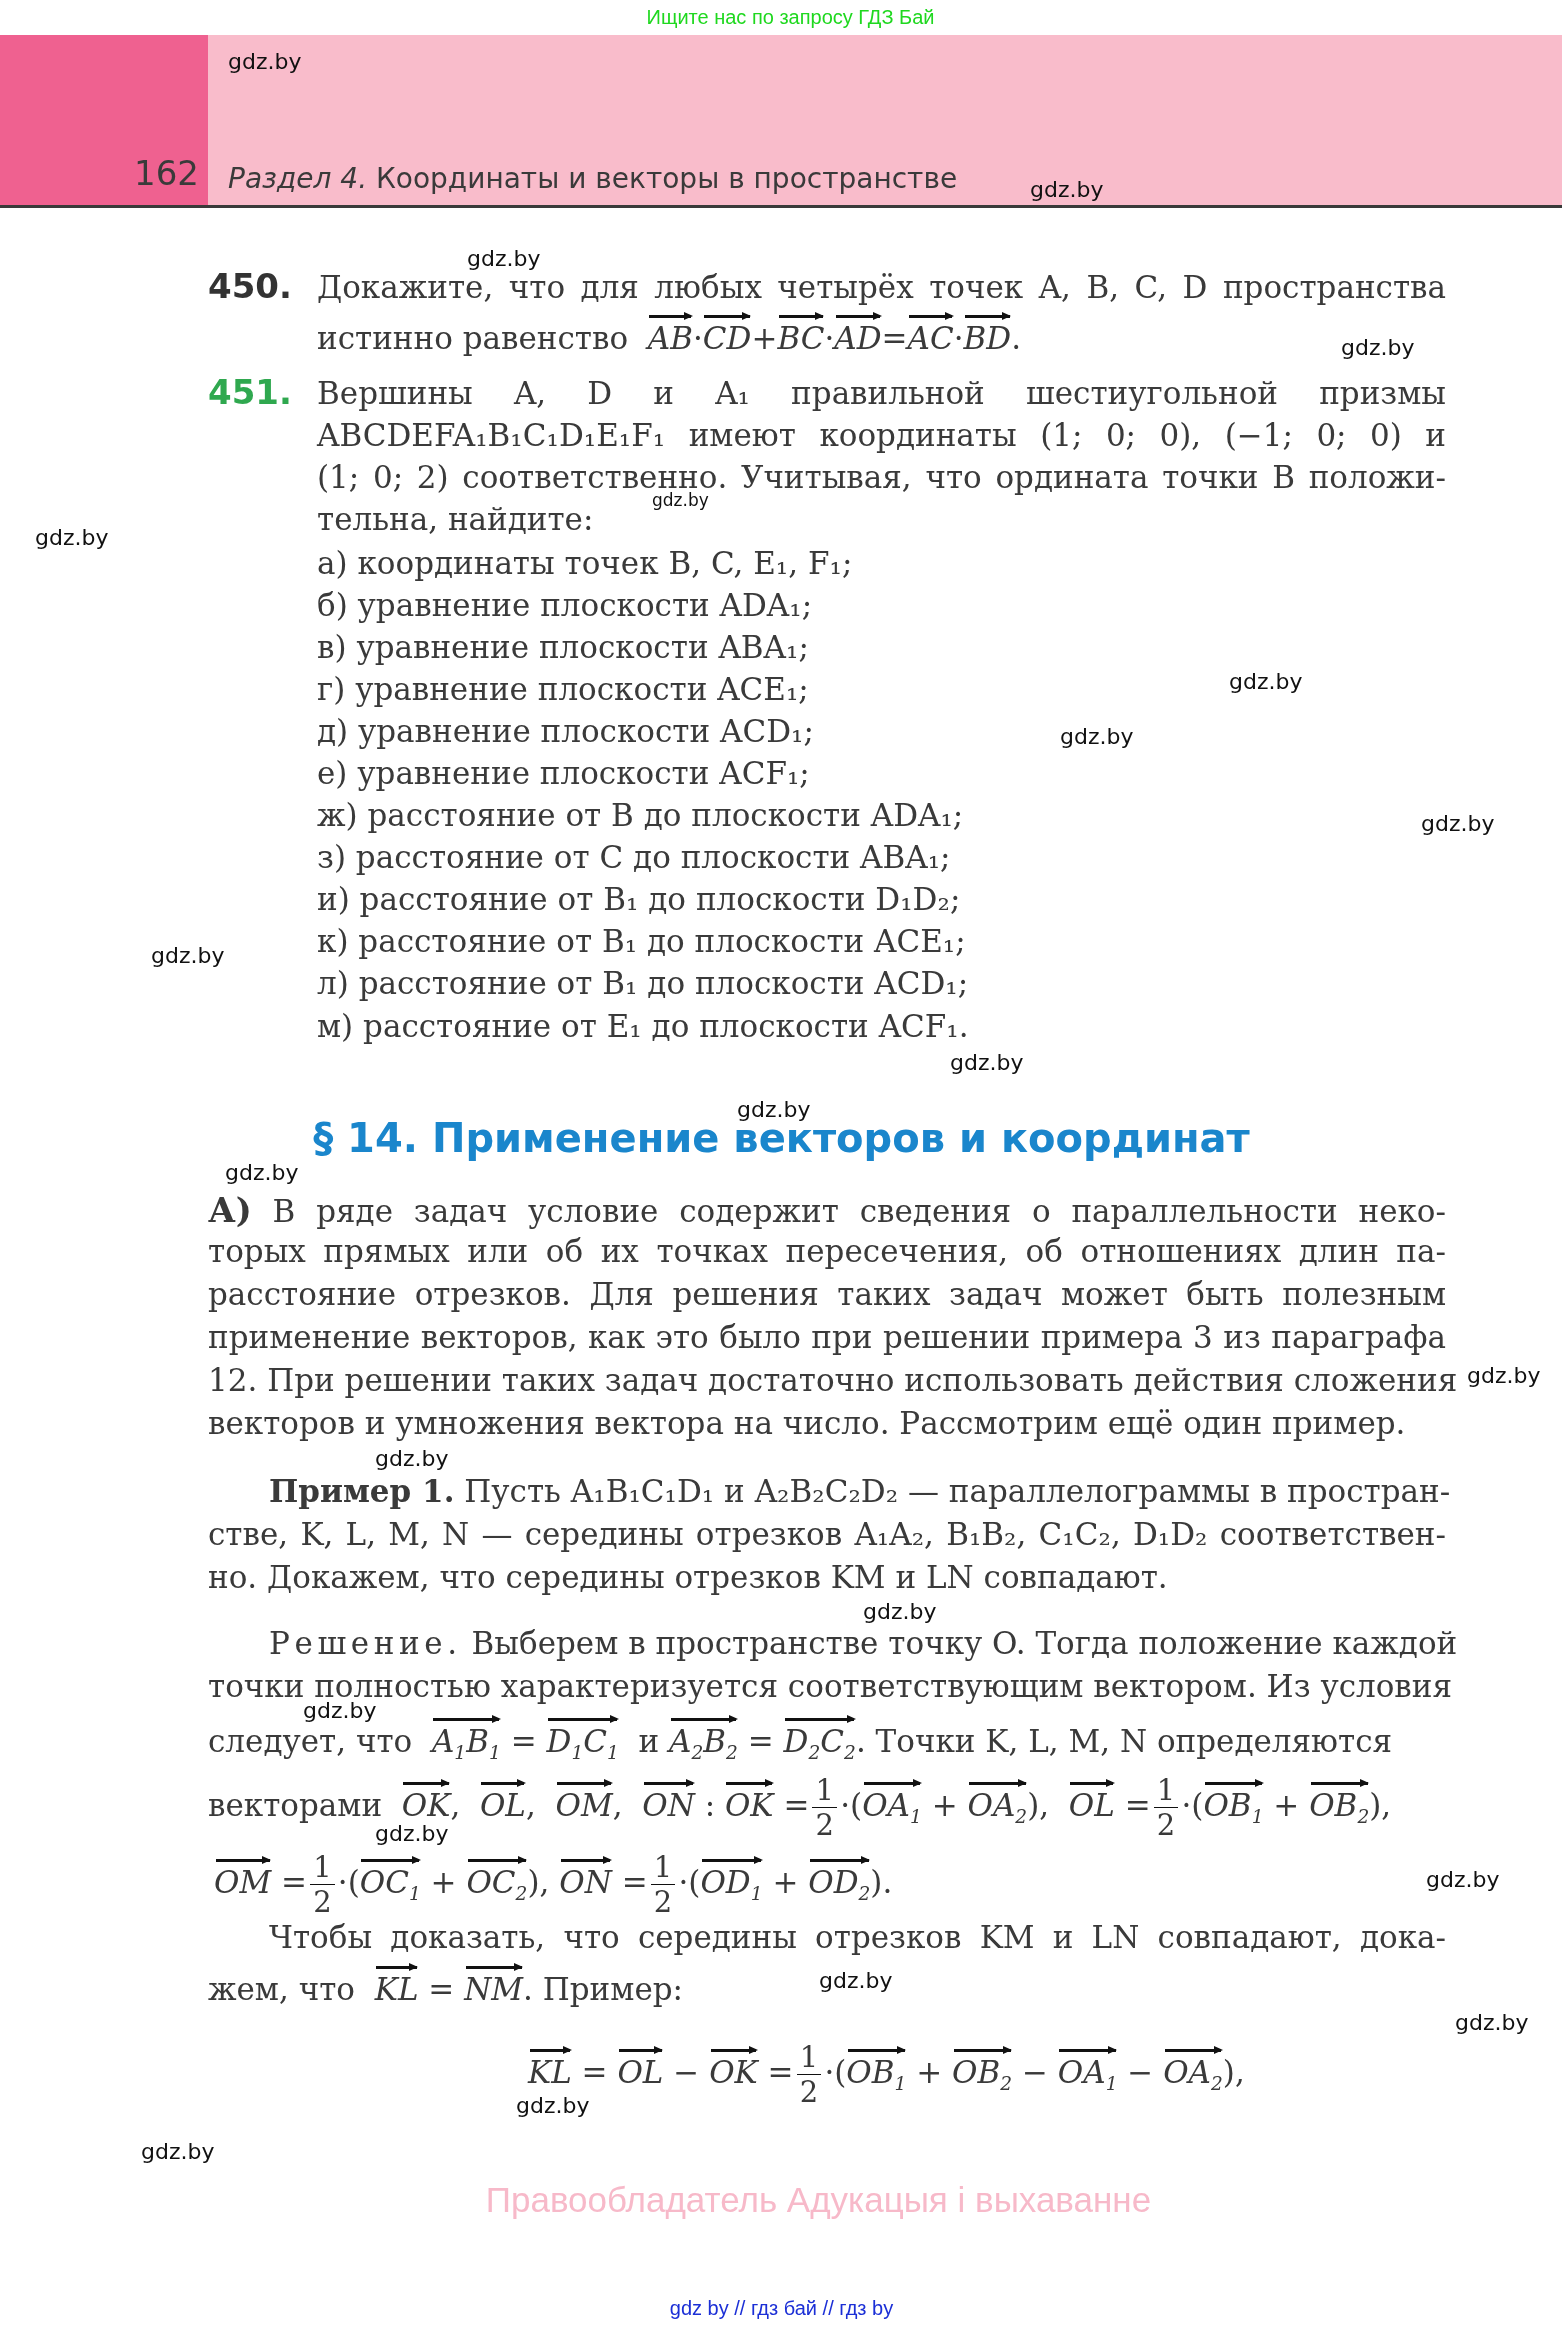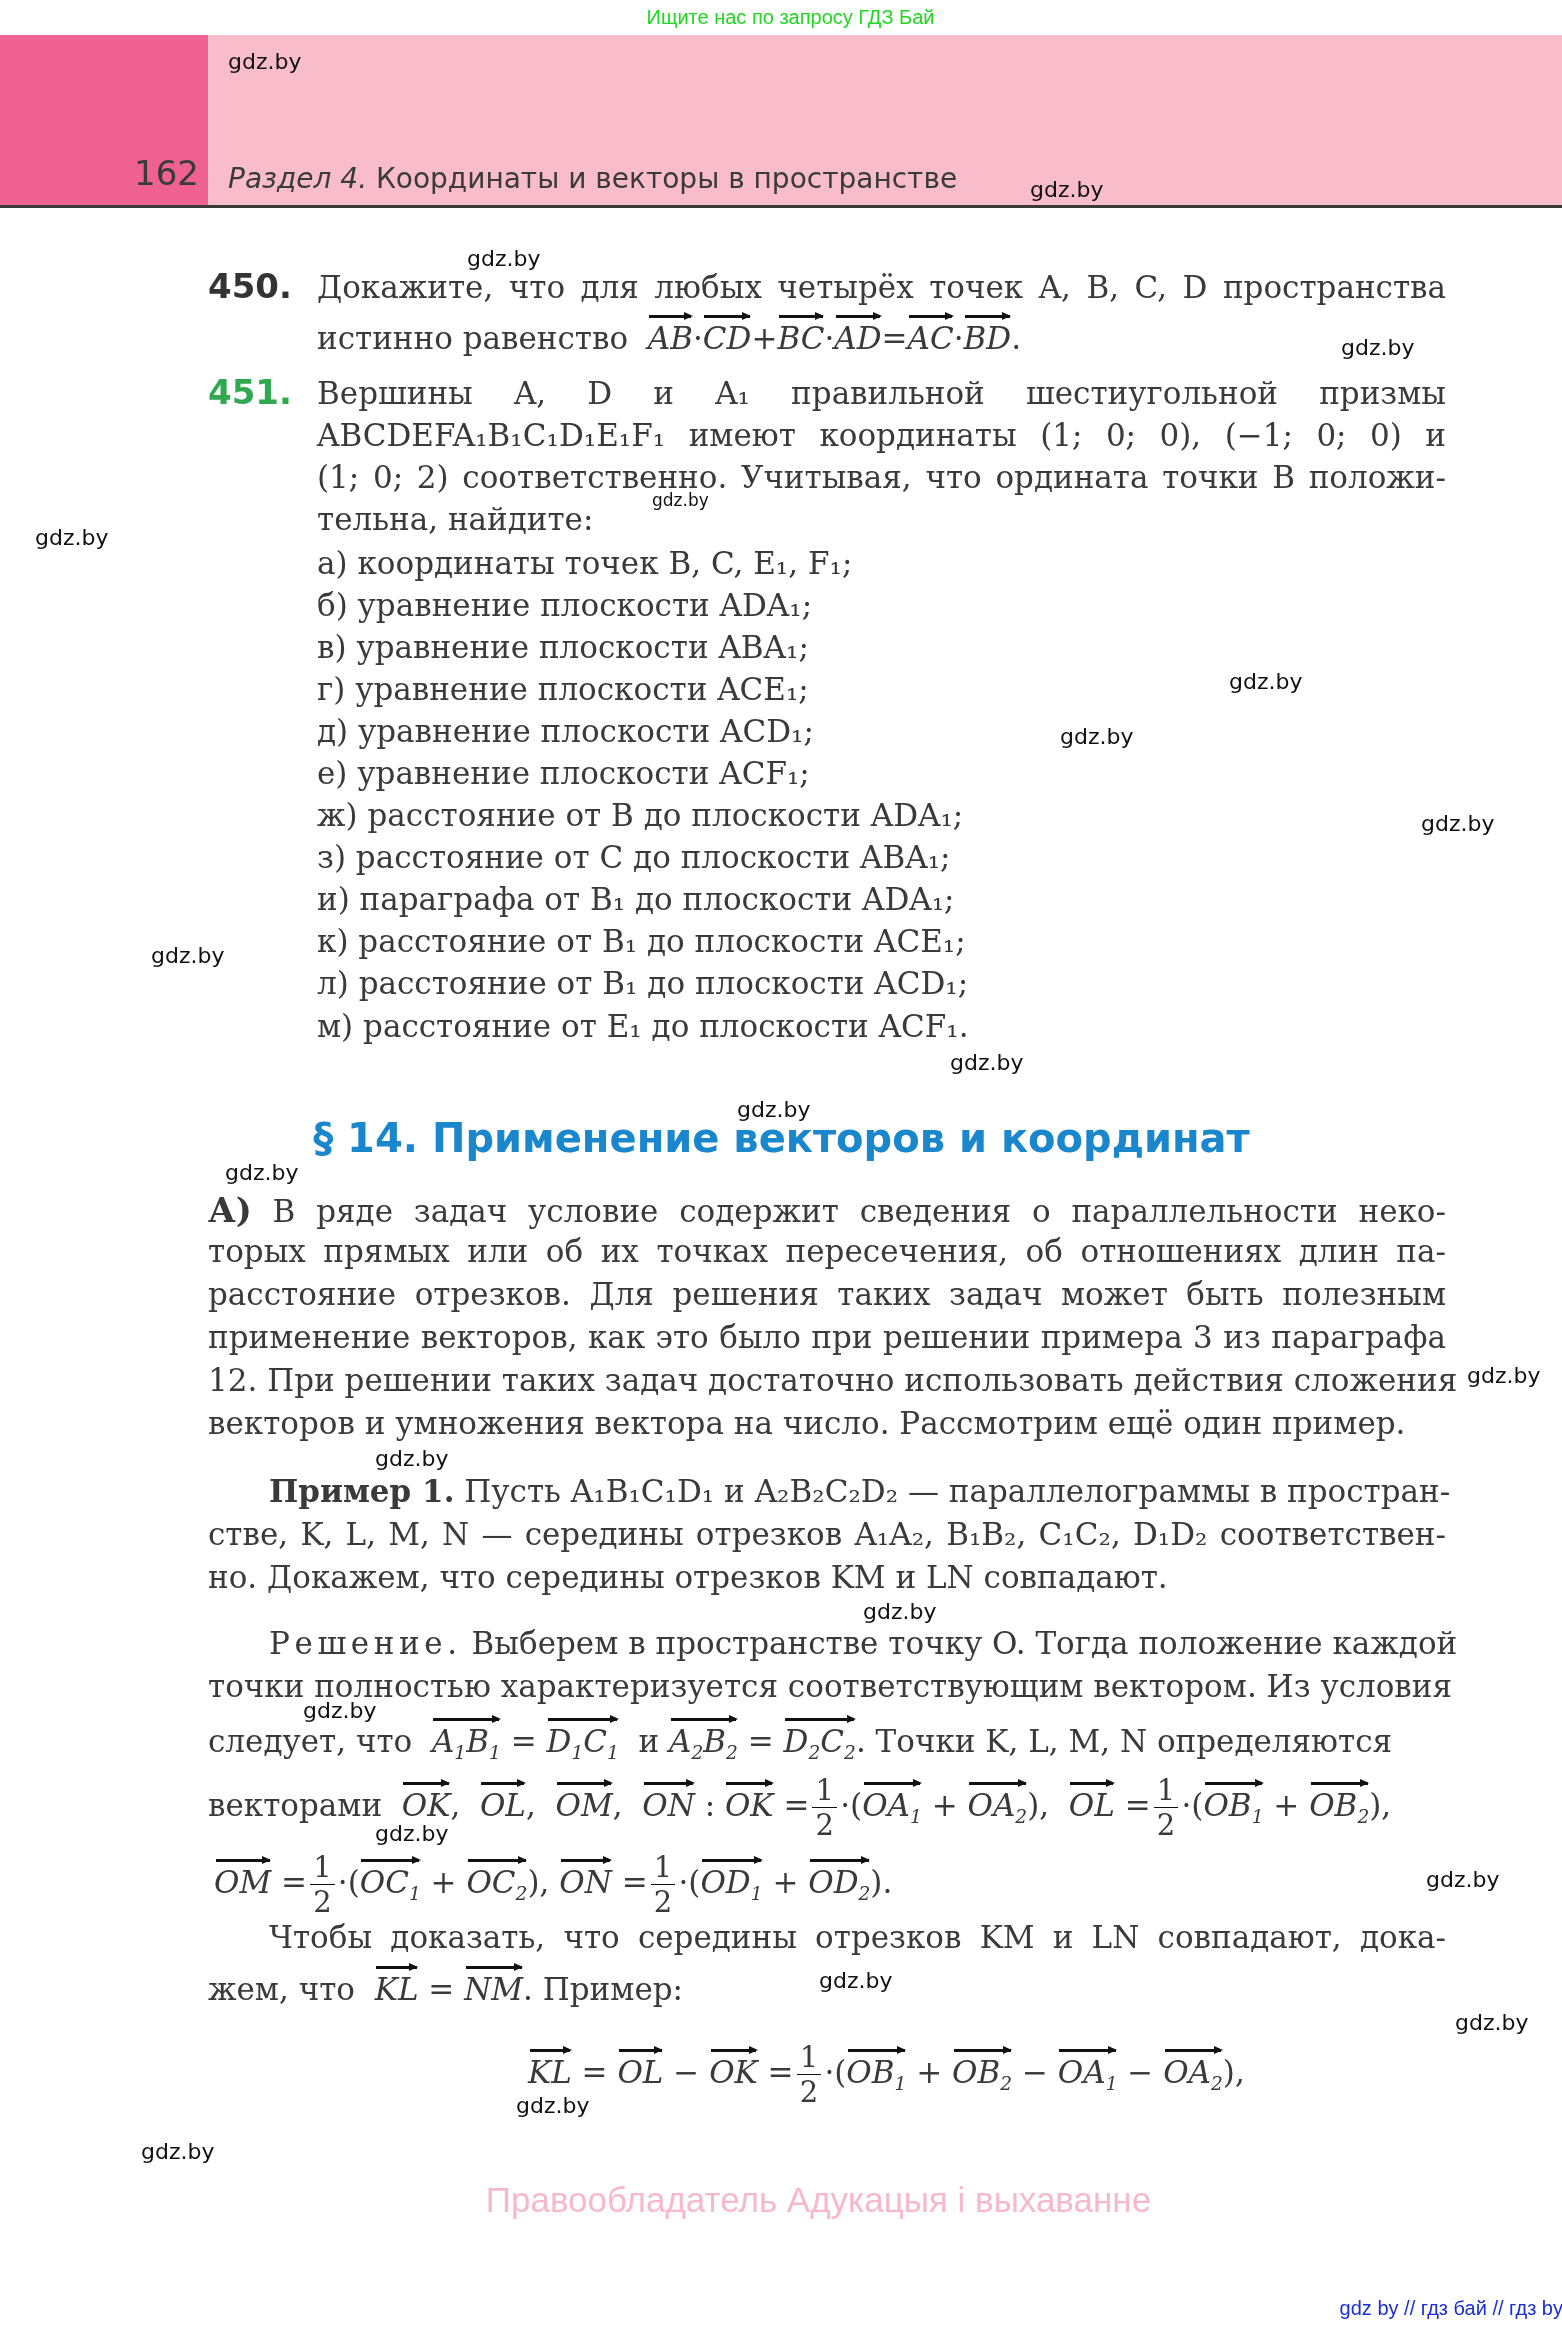--- a/index.html
+++ b/index.html
@@ -26,21 +26,21 @@
   .vec::before { content: ""; position: absolute; left: 1.5px; right: 1.5px; top: -4.6px; height: 2.3px; background: #111; }
   .vec::after { content: ""; position: absolute; right: 0px; top: -8.4px; border-left: 9.2px solid #111;
                 border-top: 4.6px solid transparent; border-bottom: 4.6px solid transparent; }
   .frac { display: inline-block; vertical-align: middle; text-align: center; font-size: 29px; line-height: 34px; margin: 0 3.1px; }
   .frac span { display: block; }
   .frac .top { border-bottom: 1.5px solid #111; padding: 0 3.1px; }
   .section-title { left: 0; width: 1563px; top: 1115px; text-align: center;
                    font-family: "DejaVu Sans", sans-serif; font-weight: bold; font-size: 40px; color: #1a86cc; }
   .footer-owner { left: 0; top: 2180px; width: 1563px; text-align: center; font-family: "Liberation Sans", sans-serif;
                   font-size: 35px; color: #f7b9c9; padding-left: 37px; }
-  .footer-links { left: 0; top: 2297px; width: 1563px; text-align: right; font-family: "Liberation Sans", sans-serif;
+  .footer-links { left: 0; top: 2297px; width: 1563px; text-align: center; font-family: "Liberation Sans", sans-serif;
                   font-size: 20px; color: #1b2fd6; }
   .bold-serif { font-weight: bold; }
   .spaced { letter-spacing: 4.6px; }
 </style>
 </head>
 <body>
 
 <div class="abs top-banner">Ищите нас по запросу ГДЗ Бай</div>
 
 <div class="abs hdr-band"></div>
@@ -90,21 +90,21 @@
 <div class="abs line" style="left:317px;top:501px">тельна, найдите:</div>
 
 <div class="abs line" style="left:317px;top:545px">а) координаты точек B, C, E₁, F₁;</div>
 <div class="abs line" style="left:317px;top:587px">б) уравнение плоскости ADA₁;</div>
 <div class="abs line" style="left:317px;top:629px">в) уравнение плоскости ABA₁;</div>
 <div class="abs line" style="left:317px;top:671px">г) уравнение плоскости ACE₁;</div>
 <div class="abs line" style="left:317px;top:713px">д) уравнение плоскости ACD₁;</div>
 <div class="abs line" style="left:317px;top:755px">е) уравнение плоскости ACF₁;</div>
 <div class="abs line" style="left:317px;top:797px">ж) расстояние от B до плоскости ADA₁;</div>
 <div class="abs line" style="left:317px;top:839px">з) расстояние от C до плоскости ABA₁;</div>
-<div class="abs line" style="left:317px;top:881px">и) параграфа от B₁ до плоскости ADA₁;</div>
+<div class="abs line" style="left:317px;top:881px">и) расстояние от B₁ до плоскости D₁D₂;</div>
 <div class="abs line" style="left:317px;top:923px">к) расстояние от B₁ до плоскости ACE₁;</div>
 <div class="abs line" style="left:317px;top:965px">л) расстояние от B₁ до плоскости ACD₁;</div>
 <div class="abs line" style="left:317px;top:1008px">м) расстояние от E₁ до плоскости ACF₁.</div>
 
 <div class="abs section-title">§ 14. Применение векторов и координат</div>
 
 <div class="abs line just" style="left:208px;top:1190px;width:1238px">
   <span class="bold-serif" style="font-size:34px">А)</span>
   <span>В ряде задач условие содержит сведения о параллельности неко-</span>
 </div>

